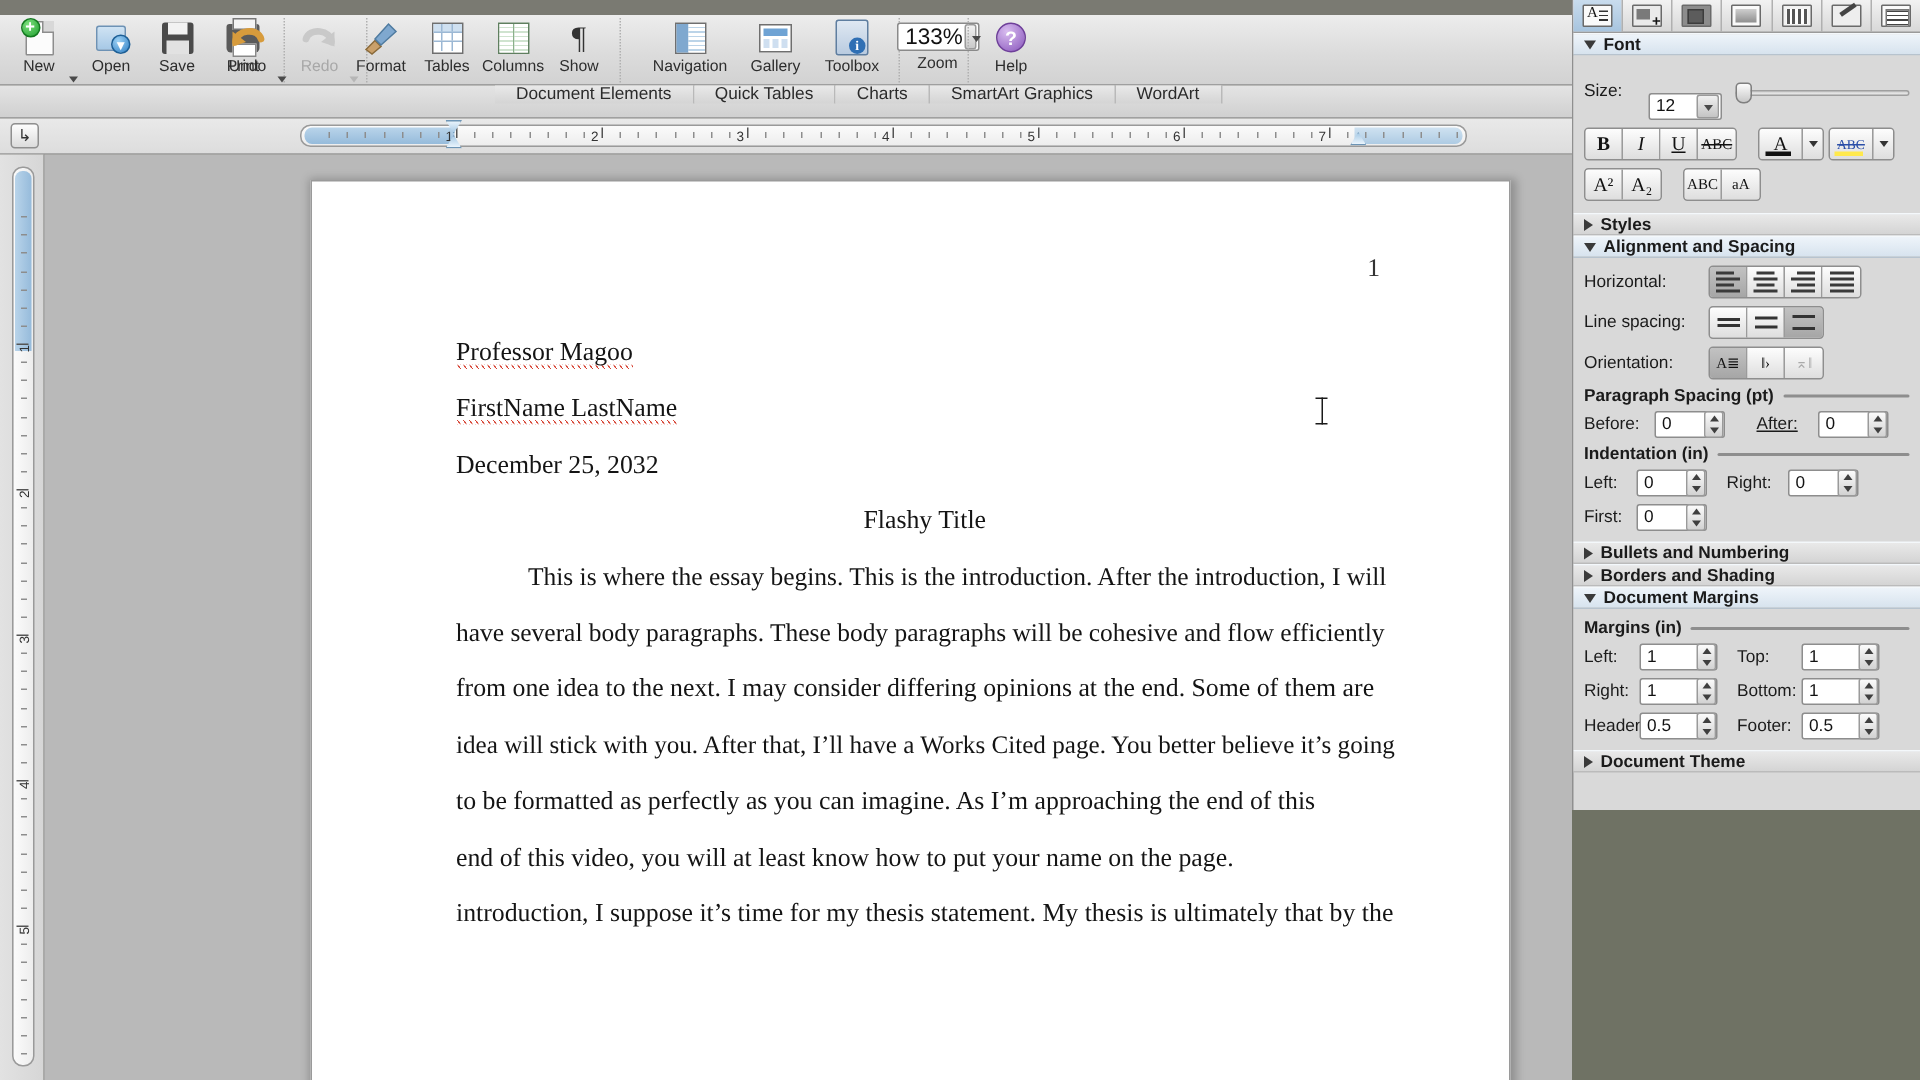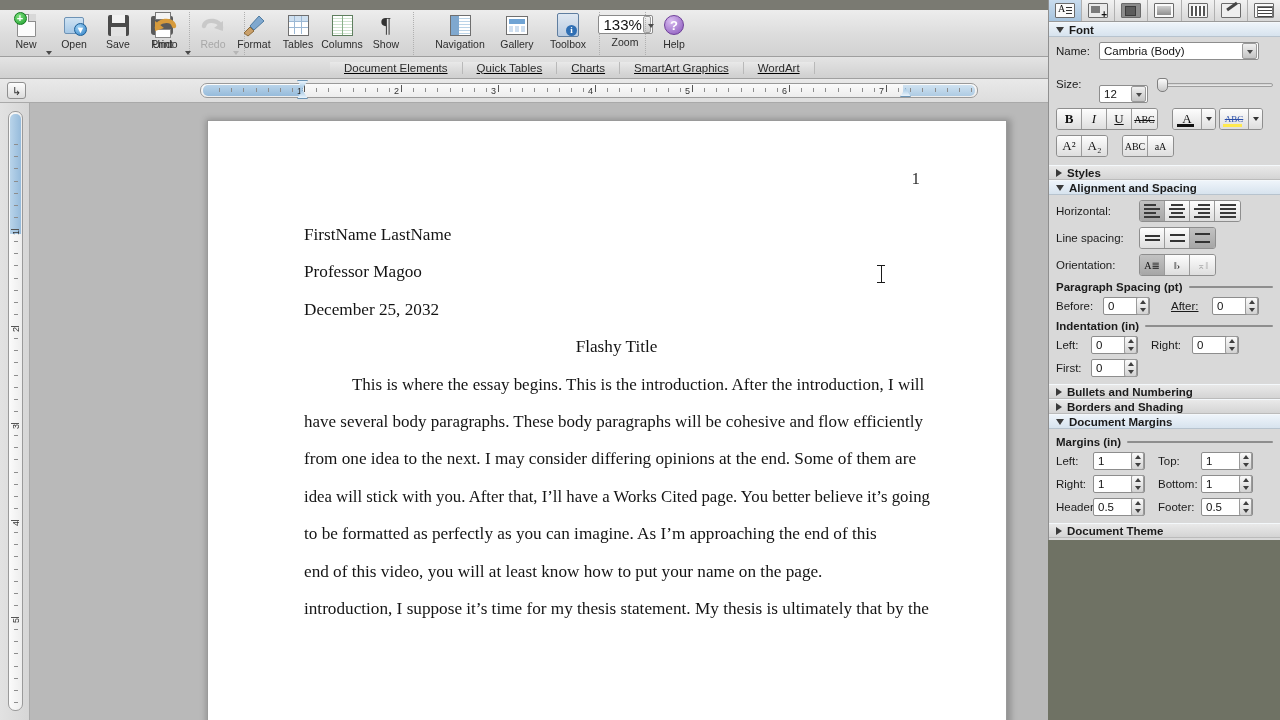--- a/index.html
+++ b/index.html
@@ -117,21 +117,21 @@
     background:linear-gradient(#f2f2f2,#c9c9c9); border:1px solid #9a9a9a; border-radius:2px;
     position:relative; }
   .zoombox .stub:after { content:""; position:absolute; left:4px; top:7px; width:0; height:0;
     border-left:3px solid transparent; border-right:3px solid transparent; border-top:4px solid #4a4a4a; }
 
   
   .ribbon {
     position:absolute; left:0; top:57px; width:1048px; height:22px;
     background: linear-gradient(#e4e4e4, #d0d0d0);
     border-bottom:1px solid #a0a0a0;
-    display:flex; align-items:center;text-decoration:underline;
+    display:flex; align-items:flex-start;
   }
   .ribbon .spacer { width:330px; border-right:1px solid #b9b9b9; }
   .rtab {
     display:flex; align-items:center; justify-content:center;
     padding:0 14px; font-size:11.5px; color:#2b2b2b;
     border-right:1px solid #b9b9b9; cursor:default;
     background: linear-gradient(#e9e9e9, #d4d4d4);
   }
   .rtab:first-of-type { border-left:1px solid #b9b9b9; }
 
@@ -687,22 +687,22 @@
         <div class="vnum" style="top: 511px;">5</div>
         <div class="vtick maj" style="top: 505px;"></div>
       </div>
   </div>
 
   <div class="canvas">
     <div class="sheet-shadow"></div>
     <div class="page">
       <div class="page-num">1</div>
       <div class="doc-body" id="doc-body">
+          <div class="doc-line" style="font-size: 17.2px;"><span class="spell">Professor Magoo</span></div>
           <div class="doc-line" style="font-size: 17.2px;"><span class="spell">FirstName LastName</span></div>
-          <div class="doc-line" style="font-size: 17.2px;"><span class="spell">Professor Magoo</span></div>
           <div class="doc-line" style="font-size: 17.2px;">December 25, 2032</div>
           <div class="doc-line doc-title">Flashy Title</div>
           <div class="doc-line" style="white-space: nowrap; text-indent: 48px; font-size: 16.98px;">This is where the essay begins. This is the introduction. After the introduction, I will</div>
           <div class="doc-line" style="white-space: nowrap; font-size: 16.98px;">have several body paragraphs. These body paragraphs will be cohesive and flow efficiently</div>
           <div class="doc-line" style="white-space: nowrap; font-size: 17.2px;">from one idea to the next. I may consider differing opinions at the end. Some of them are</div>
           <div class="doc-line" style="white-space: nowrap; font-size: 16.76px;">idea will stick with you. After that, I’ll have a Works Cited page. You better believe it’s going</div>
           <div class="doc-line" style="white-space: nowrap; font-size: 17.2px;">to be formatted as perfectly as you can imagine. As I’m approaching the end of this</div>
           <div class="doc-line" style="white-space: nowrap; font-size: 17.2px;">end of this video, you will at least know how to put your name on the page.</div>
           <div class="doc-line" style="white-space: nowrap; font-size: 17.2px;">introduction, I suppose it’s time for my thesis statement. My thesis is ultimately that by the</div>
         </div>
@@ -748,27 +748,20 @@
           <div class="ptico sH"></div>
         </div>
     </div>
 
     <div class="sec-head">
       <div class="tri down"></div>
       <span>Font</span>
     </div>
     <div class="sec-body">
       <div class="frow">
-        <div class="flabel" style="width:38px;">Name:</div>
-        <div class="tfield" style="width:160px;">
-          <span>Cambria (Body)</span>
-          <div class="dropstub"></div>
-        </div>
-      </div>
-      <div class="frow">
         <div class="flabel" style="width:38px;">Size:</div>
         <div class="tfield" style="width:49px;margin-top:20px;">
           <span>12</span>
           <div class="dropstub"></div>
         </div>
         <div class="slider">
           <div class="track"></div>
           <div class="knob"></div>
         </div>
       </div>

